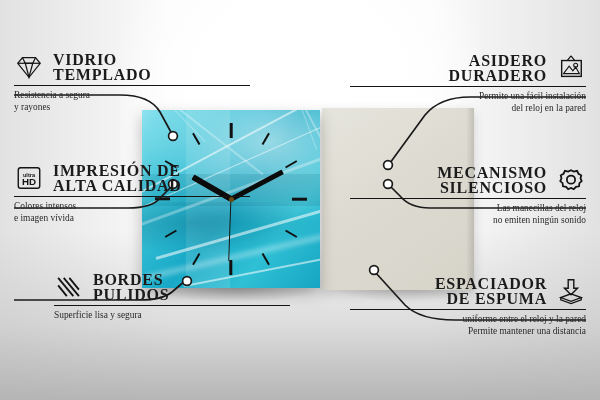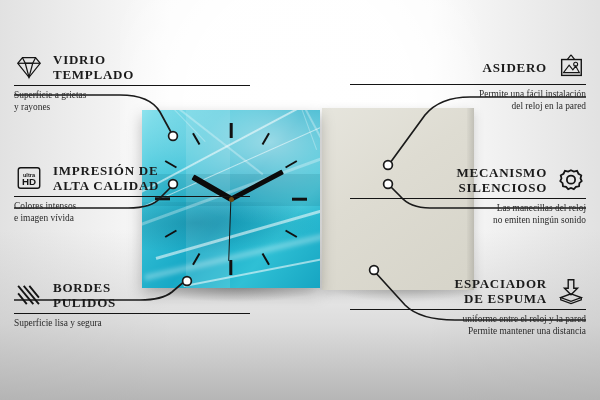--- a/index.html
+++ b/index.html
@@ -94,21 +94,21 @@
   #connectors{position:absolute;left:0;top:0;width:600px;height:400px;pointer-events:none;}
 
   
   .feat{position:absolute;width:236px;}
   .feat.left{left:14px;text-align:left;}
   .feat.right{right:14px;text-align:right;}
 
   .feat .head{display:flex;align-items:center;gap:9px;}
   .feat.right .head{flex-direction:row-reverse;}
   .feat .title{
-    font-size:13px;font-weight:bold;letter-spacing:0.75px;
+    font-size:16px;font-weight:bold;letter-spacing:0.75px;
     color:#1b1b1b;line-height:15px;text-transform:uppercase;
     font-family:"Liberation Serif",serif;
   }
   .feat .title span{display:block;white-space:nowrap;}
   .feat .rule{
     height:1.4px;background:#141414;margin-top:3px;width:100%;
   }
   .feat .desc{
     font-size:9.4px;color:#2a2a2a;line-height:11.6px;margin-top:4px;
     font-family:"Liberation Serif",serif;
@@ -208,21 +208,21 @@
         </g>
           </svg>
       </div>
       <div class="title">
         <span>VIDRIO</span>
         <span>TEMPLADO</span>
       </div>
     </div>
     <div class="rule"></div>
     <div class="desc">
-      <span>Superficie a grietas</span>
+      <span>Resistencia a segura</span>
       <span>y rayones</span>
     </div>
   </div>
 
   <div class="feat left" style="top:163px;">
     <div class="head">
       <div class="icon">
         <svg viewBox="0 0 32 30">
           <rect x="4.5" y="4" width="23" height="22" rx="2.5" fill="none" stroke="#141414" stroke-width="1.5"></rect>
           <text x="16" y="13.6" text-anchor="middle" font-family="Liberation Sans, sans-serif" font-size="6" font-weight="bold" fill="#141414">ultra</text>
@@ -234,21 +234,21 @@
         <span>ALTA CALIDAD</span>
       </div>
     </div>
     <div class="rule"></div>
     <div class="desc">
       <span>Colores intensos</span>
       <span>e imagen vívida</span>
     </div>
   </div>
 
-  <div class="feat left" style="top:280px;">
+  <div class="feat left" style="top:272px;margin-left:40px;">
     <div class="head">
       <div class="icon">
         <svg viewBox="0 0 32 30">
             <g stroke="#141414" stroke-width="2" fill="none" stroke-linecap="square">
           <path d="M5,6 L20,24"></path>
               <path d="M11,6 L26,24"></path>
               <path d="M17,6 L26,17"></path>
               <path d="M5,14 L13,24"></path>
         </g>
           </svg>
@@ -269,20 +269,21 @@
       <div class="icon">
         <svg viewBox="0 0 32 30">
           <path d="M16,2 L12,7 M16,2 L20,7" fill="none" stroke="#141414" stroke-width="1.3"></path>
           <rect x="6" y="7" width="21" height="17" fill="none" stroke="#141414" stroke-width="1.5"></rect>
           <path d="M8,21 L14,13 L18,18 L21,14 L25,21 Z" fill="none" stroke="#141414" stroke-width="1.2"></path>
           <circle cx="21" cy="12" r="2.1" fill="none" stroke="#141414" stroke-width="1.2"></circle>
         </svg>
       </div>
       <div class="title">
         <span>ASIDERO</span>
+        <span>DURADERO</span>
       </div>
     </div>
     <div class="rule"></div>
     <div class="desc">
       <span>Permite una fácil instalación</span>
       <span>del reloj en la pared</span>
     </div>
   </div>
 
   <div class="feat right" style="top:165px;">

